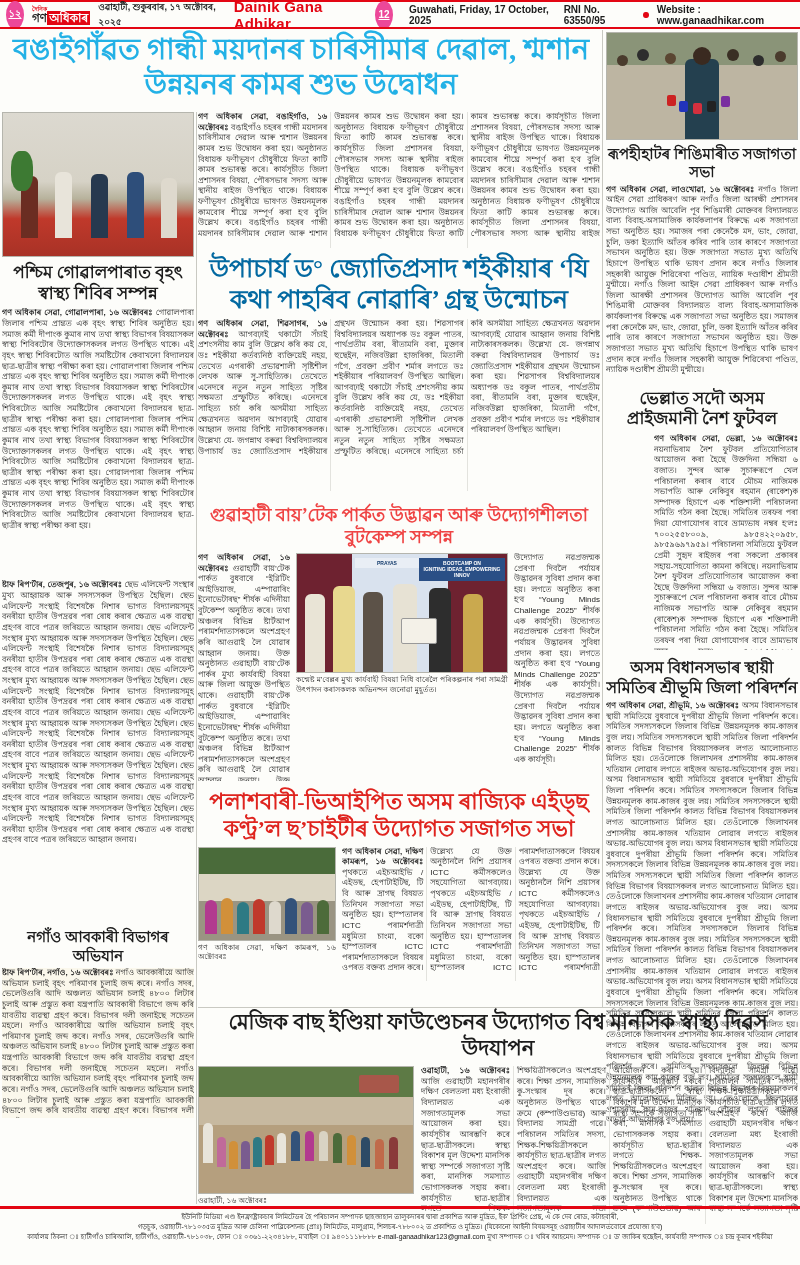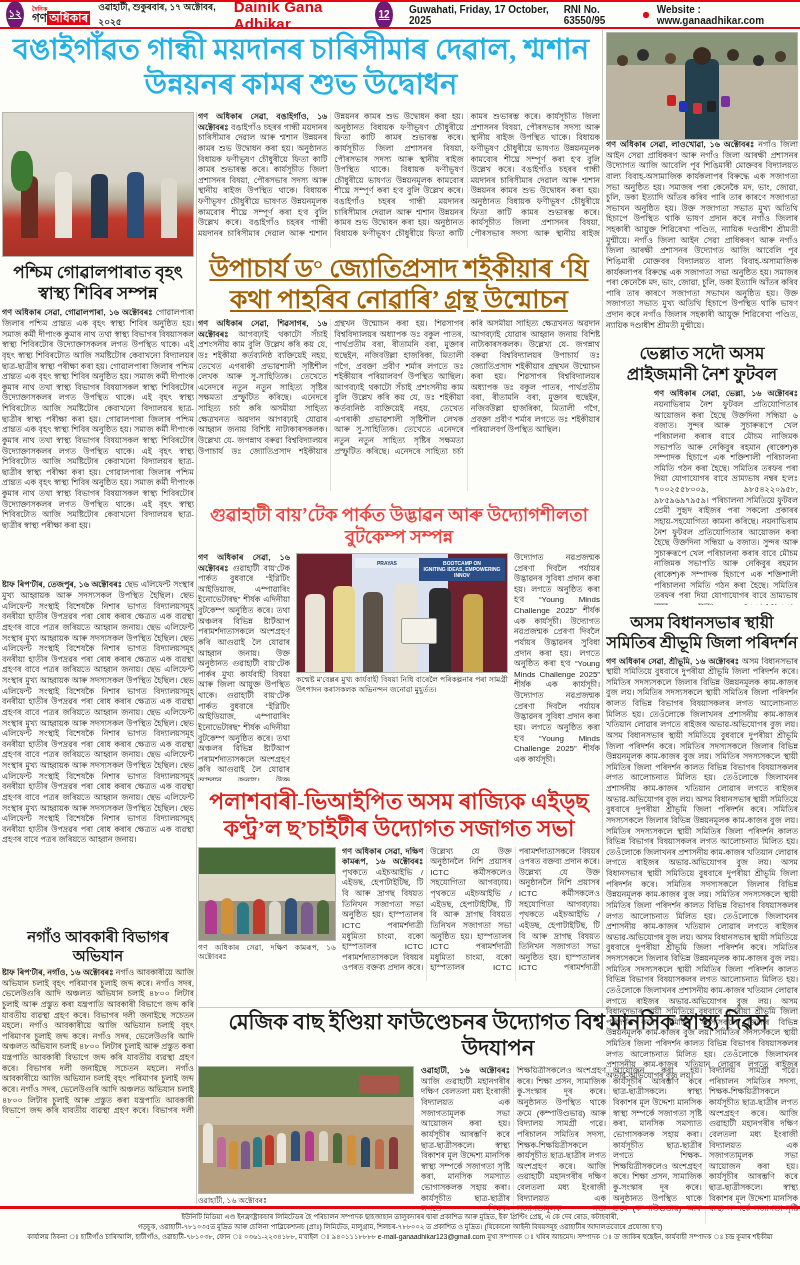--- a/index.html
+++ b/index.html
@@ -2,21 +2,21 @@
 <html><head>
 <meta charset="utf-8">
 <style>
   html,body{margin:0;padding:0;background:#888;}
   #page{position:relative;width:800px;height:1265px;background:#fdfdfa;margin:0 auto;overflow:hidden;
         font-family:"Liberation Sans",sans-serif;color:#1c1c1c;}
   
   #topline{position:absolute;left:0;top:0;width:800px;height:2px;background:#e30613;}
   #header{position:absolute;left:0;top:3px;width:800px;height:23px;display:flex;align-items:center;gap:8px;padding:0 6px;box-sizing:border-box;}
   #headerline{position:absolute;left:0;top:27px;width:800px;height:2px;background:#e30613;}
-  .badge{width:18px;height:28px;border-radius:50%;background:#701a75;color:#fff;font-size:10px;font-weight:bold;
+  .badge{width:18px;height:28px;border-radius:50%;background:#ec4899;color:#fff;font-size:10px;font-weight:bold;
          display:flex;align-items:center;justify-content:center;flex:0 0 auto;text-decoration:underline;}
   .masthead-wrap{display:flex;flex-direction:column;line-height:1;}
   .masthead-small{font-size:6px;color:#e30613;font-weight:bold;}
   .masthead{font-size:12px;font-weight:bold;}
   .masthead .mh2{background:#e30613;color:#fff;padding:0 2px;margin-top:11px;}
   .hdr-as-date{font-size:9px;font-weight:bold;}
   .hdr-title{font-size:15px;font-weight:bold;color:#e30613;font-family:"Liberation Sans",sans-serif;letter-spacing:.2px;}
   .hdr-en{font-size:10px;font-weight:bold;}
   .hdr-dot{width:6px;height:6px;border-radius:50%;background:#e30613;display:inline-block;}
   .spacer{flex:1;}
@@ -95,21 +95,21 @@
       <span class="byline">ষ্টাফ ৰিপ'ৰ্টাৰ, নগাঁও, ১৬ অক্টোবৰঃ</span>
       <span>নগাঁও আবকাৰীয়ে আজি অভিযান চলাই বৃহৎ পৰিমাণৰ চুলাই জব্দ কৰে। নগাঁও সদৰ, ভেলেউগুৰি আদি অঞ্চলত অভিযান চলাই ৪৮০০ লিটাৰ চুলাই আৰু প্ৰস্তুত কৰা যন্ত্ৰপাতি আবকাৰী বিভাগে জব্দ কৰি যাবতীয় ব্যৱস্থা গ্ৰহণ কৰে। বিভাগৰ দলী জনাইছে সচেতন মহলে। নগাঁও আবকাৰীয়ে আজি অভিযান চলাই বৃহৎ পৰিমাণৰ চুলাই জব্দ কৰে। নগাঁও সদৰ, ভেলেউগুৰি আদি অঞ্চলত অভিযান চলাই ৪৮০০ লিটাৰ চুলাই আৰু প্ৰস্তুত কৰা যন্ত্ৰপাতি আবকাৰী বিভাগে জব্দ কৰি যাবতীয় ব্যৱস্থা গ্ৰহণ কৰে। বিভাগৰ দলী জনাইছে সচেতন মহলে। নগাঁও আবকাৰীয়ে আজি অভিযান চলাই বৃহৎ পৰিমাণৰ চুলাই জব্দ কৰে। নগাঁও সদৰ, ভেলেউগুৰি আদি অঞ্চলত অভিযান চলাই ৪৮০০ লিটাৰ চুলাই আৰু প্ৰস্তুত কৰা যন্ত্ৰপাতি আবকাৰী বিভাগে জব্দ কৰি যাবতীয় ব্যৱস্থা গ্ৰহণ কৰে। বিভাগৰ দলী জনাইছে সচেতন মহলে।</span>
     </div>
   </div>
 
   <div class="abs" style="left:198px;top:112px;width:402px;">
     <div class="body-text cols3" style="height:136px;">
       <span class="byline">গণ অধিকাৰ সেৱা, বঙাইগাঁও, ১৬ অক্টোবৰঃ</span>
       <span>বঙাইগাঁও চহৰৰ গান্ধী ময়দানৰ চাৰিসীমাৰ দেৱাল আৰু শ্মশান উন্নয়নৰ কামৰ শুভ উদ্বোধন কৰা হয়। অনুষ্ঠানত বিধায়ক ফণীভূষণ চৌধুৰীয়ে ফিতা কাটি কামৰ শুভাৰম্ভ কৰে। কাৰ্যসূচীত জিলা প্ৰশাসনৰ বিষয়া, পৌৰসভাৰ সদস্য আৰু স্থানীয় ৰাইজ উপস্থিত থাকে। বিধায়ক ফণীভূষণ চৌধুৰীয়ে ভাষণত উন্নয়নমূলক কামবোৰ শীঘ্ৰে সম্পূৰ্ণ কৰা হ'ব বুলি উল্লেখ কৰে। বঙাইগাঁও চহৰৰ গান্ধী ময়দানৰ চাৰিসীমাৰ দেৱাল আৰু শ্মশান উন্নয়নৰ কামৰ শুভ উদ্বোধন কৰা হয়। অনুষ্ঠানত বিধায়ক ফণীভূষণ চৌধুৰীয়ে ফিতা কাটি কামৰ শুভাৰম্ভ কৰে। কাৰ্যসূচীত জিলা প্ৰশাসনৰ বিষয়া, পৌৰসভাৰ সদস্য আৰু স্থানীয় ৰাইজ উপস্থিত থাকে। বিধায়ক ফণীভূষণ চৌধুৰীয়ে ভাষণত উন্নয়নমূলক কামবোৰ শীঘ্ৰে সম্পূৰ্ণ কৰা হ'ব বুলি উল্লেখ কৰে। বঙাইগাঁও চহৰৰ গান্ধী ময়দানৰ চাৰিসীমাৰ দেৱাল আৰু শ্মশান উন্নয়নৰ কামৰ শুভ উদ্বোধন কৰা হয়। অনুষ্ঠানত বিধায়ক ফণীভূষণ চৌধুৰীয়ে ফিতা কাটি কামৰ শুভাৰম্ভ কৰে। কাৰ্যসূচীত জিলা প্ৰশাসনৰ বিষয়া, পৌৰসভাৰ সদস্য আৰু স্থানীয় ৰাইজ উপস্থিত থাকে। বিধায়ক ফণীভূষণ চৌধুৰীয়ে ভাষণত উন্নয়নমূলক কামবোৰ শীঘ্ৰে সম্পূৰ্ণ কৰা হ'ব বুলি উল্লেখ কৰে। বঙাইগাঁও চহৰৰ গান্ধী ময়দানৰ চাৰিসীমাৰ দেৱাল আৰু শ্মশান উন্নয়নৰ কামৰ শুভ উদ্বোধন কৰা হয়। অনুষ্ঠানত বিধায়ক ফণীভূষণ চৌধুৰীয়ে ফিতা কাটি কামৰ শুভাৰম্ভ কৰে। কাৰ্যসূচীত জিলা প্ৰশাসনৰ বিষয়া, পৌৰসভাৰ সদস্য আৰু স্থানীয় ৰাইজ উপস্থিত থাকে। বিধায়ক ফণীভূষণ চৌধুৰীয়ে ভাষণত উন্নয়নমূলক কামবোৰ শীঘ্ৰে সম্পূৰ্ণ কৰা হ'ব বুলি উল্লেখ কৰে।</span>
     </div>
-    <div class="hl" style="font-size:25px;color:#a16207;margin:6px 0 4px;text-decoration:underline;">উপাচাৰ্য ড° জ্যোতিপ্ৰসাদ শইকীয়াৰ ‘যি কথা পাহৰিব নোৱাৰি’ গ্ৰন্থ উন্মোচন</div>
+    <div class="hl" style="font-size:25px;color:#0369a1;margin:6px 0 4px;">উপাচাৰ্য ড° জ্যোতিপ্ৰসাদ শইকীয়াৰ ‘যি কথা পাহৰিব নোৱাৰি’ গ্ৰন্থ উন্মোচন</div>
     <div class="body-text cols3" style="height:172px;">
       <span class="byline">গণ অধিকাৰ সেৱা, শিৱসাগৰ, ১৬ অক্টোবৰঃ</span>
       <span>আগবঢ়াই থকাটো সঁচাই প্ৰশংসনীয় কাম বুলি উল্লেখ কৰি কয় যে, ডঃ শইকীয়া কৰ্তব্যনিষ্ঠ ব্যক্তিয়েই নহয়, তেখেত এগৰাকী প্ৰভাৱশালী সৃষ্টিশীল লেখক আৰু সু-সাহিত্যিক। তেখেতে এনেদৰে নতুন নতুন সাহিত্য সৃষ্টিৰ সক্ষমতা প্ৰস্ফুটিত কৰিছে। এনেদৰে সাহিত্য চৰ্চা কৰি অসমীয়া সাহিত্য ক্ষেত্ৰখনত অৱদান আগবঢ়াই যোৱাৰ আহ্বান জনায় বিশিষ্ট নাট্যকাৰসকলক। উল্লেখ্য যে- জগন্নাথ বৰুৱা বিশ্ববিদ্যালয়ৰ উপাচাৰ্য ডঃ জ্যোতিপ্ৰসাদ শইকীয়াৰ গ্ৰন্থখন উন্মোচন কৰা হয়। শিৱসাগৰ বিশ্ববিদ্যালয়ৰ অধ্যাপক ডঃ বকুল পাতৰ, পাৰ্থপ্ৰতীম বৰা, ৰীতামনি বৰা, মুক্তাৰ হুছেইন, নজিবউল্লা হাজৰিকা, মিতালী গগৈ, প্ৰবক্তা প্ৰবীণ শৰ্মাৰ লগতে ডঃ শইকীয়াৰ পৰিয়ালবৰ্গ উপস্থিত আছিল। আগবঢ়াই থকাটো সঁচাই প্ৰশংসনীয় কাম বুলি উল্লেখ কৰি কয় যে, ডঃ শইকীয়া কৰ্তব্যনিষ্ঠ ব্যক্তিয়েই নহয়, তেখেত এগৰাকী প্ৰভাৱশালী সৃষ্টিশীল লেখক আৰু সু-সাহিত্যিক। তেখেতে এনেদৰে নতুন নতুন সাহিত্য সৃষ্টিৰ সক্ষমতা প্ৰস্ফুটিত কৰিছে। এনেদৰে সাহিত্য চৰ্চা কৰি অসমীয়া সাহিত্য ক্ষেত্ৰখনত অৱদান আগবঢ়াই যোৱাৰ আহ্বান জনায় বিশিষ্ট নাট্যকাৰসকলক। উল্লেখ্য যে- জগন্নাথ বৰুৱা বিশ্ববিদ্যালয়ৰ উপাচাৰ্য ডঃ জ্যোতিপ্ৰসাদ শইকীয়াৰ গ্ৰন্থখন উন্মোচন কৰা হয়। শিৱসাগৰ বিশ্ববিদ্যালয়ৰ অধ্যাপক ডঃ বকুল পাতৰ, পাৰ্থপ্ৰতীম বৰা, ৰীতামনি বৰা, মুক্তাৰ হুছেইন, নজিবউল্লা হাজৰিকা, মিতালী গগৈ, প্ৰবক্তা প্ৰবীণ শৰ্মাৰ লগতে ডঃ শইকীয়াৰ পৰিয়ালবৰ্গ উপস্থিত আছিল।</span>
     </div>
     <div class="hl" style="font-size:18px;color:#ef4444;margin:14px 0 4px;">গুৱাহাটী বায়’টেক পাৰ্কত উদ্ভাৱন আৰু উদ্যোগশীলতা বুটকেম্প সম্পন্ন</div>
     <div style="display:flex;gap:6px;height:228px;overflow:hidden;">
       <div class="body-text" style="width:92px;flex:0 0 auto;">
         <span class="byline">গণ অধিকাৰ সেৱা, ১৬ অক্টোবৰঃ</span>
         <span>গুৱাহাটী বায়’টেক পাৰ্কত বুধবাৰে “ইগ্নিটিং আইডিয়াজ, এম্পাৱাৰিং ইনোভেটাৰছ” শীৰ্ষক এদিনীয়া বুটকেম্প অনুষ্ঠিত কৰে। তথা অঞ্চলৰ বিভিন্ন ষ্টাৰ্টআপ পৰামৰ্শদাতাসকলে অংশগ্ৰহণ কৰি আগুৱাই লৈ যোৱাৰ আহ্বান জনায়। উক্ত অনুষ্ঠানত গুৱাহাটী বায়’টেক পাৰ্কৰ মুখ্য কাৰ্যবাহী বিষয়া আৰু জিলা আয়ুক্ত উপস্থিত থাকে। গুৱাহাটী বায়’টেক পাৰ্কত বুধবাৰে “ইগ্নিটিং আইডিয়াজ, এম্পাৱাৰিং ইনোভেটাৰছ” শীৰ্ষক এদিনীয়া বুটকেম্প অনুষ্ঠিত কৰে। তথা অঞ্চলৰ বিভিন্ন ষ্টাৰ্টআপ পৰামৰ্শদাতাসকলে অংশগ্ৰহণ কৰি আগুৱাই লৈ যোৱাৰ আহ্বান জনায়। উক্ত অনুষ্ঠানত গুৱাহাটী বায়’টেক পাৰ্কৰ মুখ্য কাৰ্যবাহী বিষয়া আৰু জিলা আয়ুক্ত উপস্থিত থাকে। গুৱাহাটী বায়’টেক পাৰ্কত বুধবাৰে “ইগ্নিটিং আইডিয়াজ, এম্পাৱাৰিং ইনোভেটাৰছ” শীৰ্ষক এদিনীয়া বুটকেম্প অনুষ্ঠিত কৰে। তথা অঞ্চলৰ বিভিন্ন ষ্টাৰ্টআপ পৰামৰ্শদাতাসকলে অংশগ্ৰহণ কৰি আগুৱাই লৈ যোৱাৰ আহ্বান জনায়। উক্ত অনুষ্ঠানত গুৱাহাটী বায়’টেক পাৰ্কৰ মুখ্য কাৰ্যবাহী বিষয়া আৰু জিলা আয়ুক্ত উপস্থিত থাকে।</span>
       </div>
@@ -167,20 +167,21 @@
       <span class="head" style="left:146px;top:22px;width:11px;height:11px;background:#2d2d2d;"></span>
       <span class="head" style="left:168px;top:18px;width:11px;height:11px;background:#4a3b2d;"></span>
       <span class="fig" style="left:78px;top:26px;width:34px;height:80px;background:#24404f;"></span>
       <span class="head" style="left:86px;top:14px;width:18px;height:18px;background:#3a2a20;"></span>
       <span class="mic" style="left:60px;top:62px;background:#cc2222;"></span>
       <span class="mic" style="left:72px;top:68px;background:#2233bb;"></span>
       <span class="mic" style="left:86px;top:70px;background:#d4303e;"></span>
       <span class="mic" style="left:100px;top:68px;background:#222;"></span>
       <span class="mic" style="left:114px;top:63px;background:#7a2fa0;"></span>
     </div>
+    <div class="hl" style="font-size:15px;margin:5px 0 3px;">ৰূপহীহাটৰ শিঙিমাৰীত সজাগতা সভা</div>
     <div class="body-text" style="height:196px;">
       <span class="byline">গণ অধিকাৰ সেৱা, লাওখোৱা, ১৬ অক্টোবৰঃ</span>
       <span>নগাঁও জিলা আইন সেৱা প্ৰাধিকৰণ আৰু নগাঁও জিলা আৰক্ষী প্ৰশাসনৰ উদ্যোগত আজি আবেলি পূব শিঙিমাৰী মোক্তবৰ বিদ্যালয়ত বাল্য বিবাহ-অসামাজিক কাৰ্যকলাপৰ বিৰুদ্ধে এক সজাগতা সভা অনুষ্ঠিত হয়। সমাজৰ পৰা কেনেকৈ মদ, ভাং, জোৱা, চুলি, ডকা ইত্যাদি আঁতৰ কৰিব পাৰি তাৰ কাৰণে সজাগতা সভাখন অনুষ্ঠিত হয়। উক্ত সজাগতা সভাত মুখ্য অতিথি হিচাপে উপস্থিত থাকি ভাষণ প্ৰদান কৰে নগাঁও জিলাৰ সহকাৰী আয়ুক্ত শিৱিৰেখা পণ্ডিত, ন্যায়িক দণ্ডাধীশ শ্ৰীমতী মুন্মীয়ে। নগাঁও জিলা আইন সেৱা প্ৰাধিকৰণ আৰু নগাঁও জিলা আৰক্ষী প্ৰশাসনৰ উদ্যোগত আজি আবেলি পূব শিঙিমাৰী মোক্তবৰ বিদ্যালয়ত বাল্য বিবাহ-অসামাজিক কাৰ্যকলাপৰ বিৰুদ্ধে এক সজাগতা সভা অনুষ্ঠিত হয়। সমাজৰ পৰা কেনেকৈ মদ, ভাং, জোৱা, চুলি, ডকা ইত্যাদি আঁতৰ কৰিব পাৰি তাৰ কাৰণে সজাগতা সভাখন অনুষ্ঠিত হয়। উক্ত সজাগতা সভাত মুখ্য অতিথি হিচাপে উপস্থিত থাকি ভাষণ প্ৰদান কৰে নগাঁও জিলাৰ সহকাৰী আয়ুক্ত শিৱিৰেখা পণ্ডিত, ন্যায়িক দণ্ডাধীশ শ্ৰীমতী মুন্মীয়ে।</span>
     </div>
     <div class="hl" style="font-size:17px;margin:8px 0 4px;">ভেল্লাত সদৌ অসম প্ৰাইজমানী নৈশ ফুটবল</div>
     <div class="body-text" style="height:216px;margin-left:48px;">
       <span class="byline">গণ অধিকাৰ সেৱা, ভেল্লা, ১৬ অক্টোবৰঃ</span>
       <span>নয়নাভিৰাম নৈশ ফুটবল প্ৰতিযোগিতাৰ আয়োজন কৰা হৈছে উক্তদিনা সন্ধিয়া ৬ বজাত। সুন্দৰ আৰু সুচাৰুৰূপে খেল পৰিচালনা কৰাৰ বাবে মৌচম নাজিমক সভাপতি আৰু নেকিবুৰ ৰহমান (ৰাকেশ)ক সম্পাদক হিচাপে এক শক্তিশালী পৰিচালনা সমিতি গঠন কৰা হৈছে। সমিতিৰ তৰফৰ পৰা দিয়া যোগাযোগৰ বাবে ভ্ৰাম্যভাষ নম্বৰ হ'লঃ ৭০০২৫৫৮০০৯, ৯৮৫৪২২০৯৫৮, ৯৮৫৯৬৯৭৯৫৯। পৰিচালনা সমিতিয়ে ফুটবল প্ৰেমী সুহৃদ ৰাইজৰ পৰা সকলো প্ৰকাৰৰ সহায়-সহযোগিতা কামনা কৰিছে। নয়নাভিৰাম নৈশ ফুটবল প্ৰতিযোগিতাৰ আয়োজন কৰা হৈছে উক্তদিনা সন্ধিয়া ৬ বজাত। সুন্দৰ আৰু সুচাৰুৰূপে খেল পৰিচালনা কৰাৰ বাবে মৌচম নাজিমক সভাপতি আৰু নেকিবুৰ ৰহমান (ৰাকেশ)ক সম্পাদক হিচাপে এক শক্তিশালী পৰিচালনা সমিতি গঠন কৰা হৈছে। সমিতিৰ তৰফৰ পৰা দিয়া যোগাযোগৰ বাবে ভ্ৰাম্যভাষ নম্বৰ হ'লঃ ৭০০২৫৫৮০০৯, ৯৮৫৪২২০৯৫৮, ৯৮৫৯৬৯৭৯৫৯। পৰিচালনা সমিতিয়ে ফুটবল প্ৰেমী সুহৃদ ৰাইজৰ পৰা সকলো প্ৰকাৰৰ সহায়-সহযোগিতা কামনা কৰিছে।</span>
     </div>
     <div class="hl" style="font-size:16px;margin:8px 0 4px;">অসম বিধানসভাৰ স্থায়ী সমিতিৰ শ্ৰীভূমি জিলা পৰিদৰ্শন</div>

